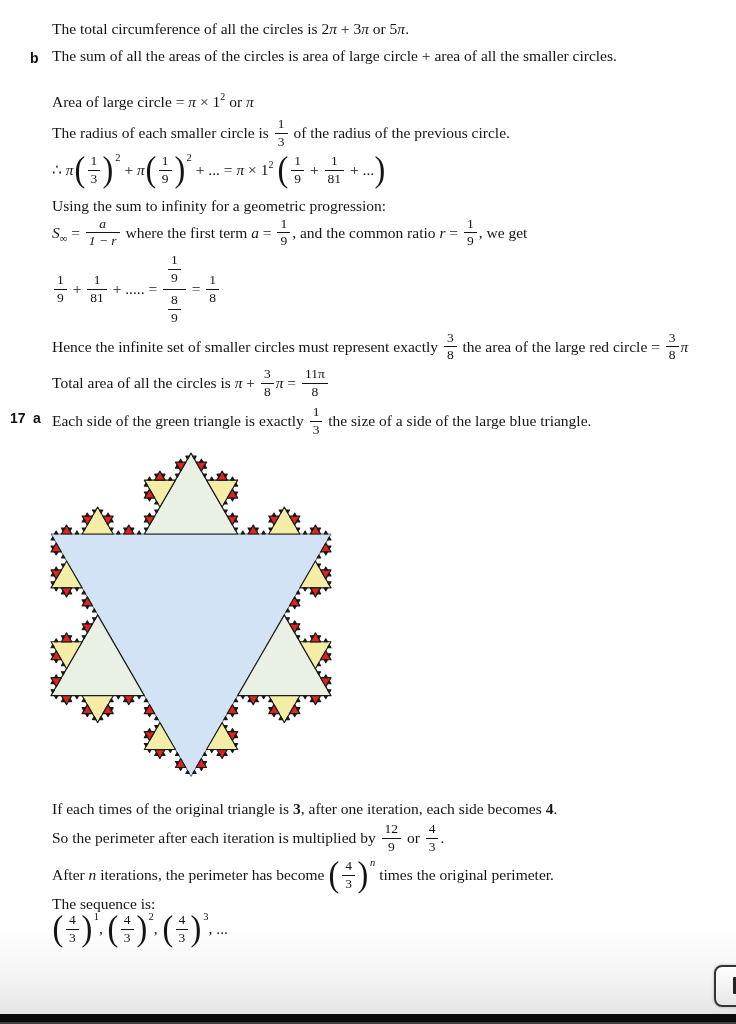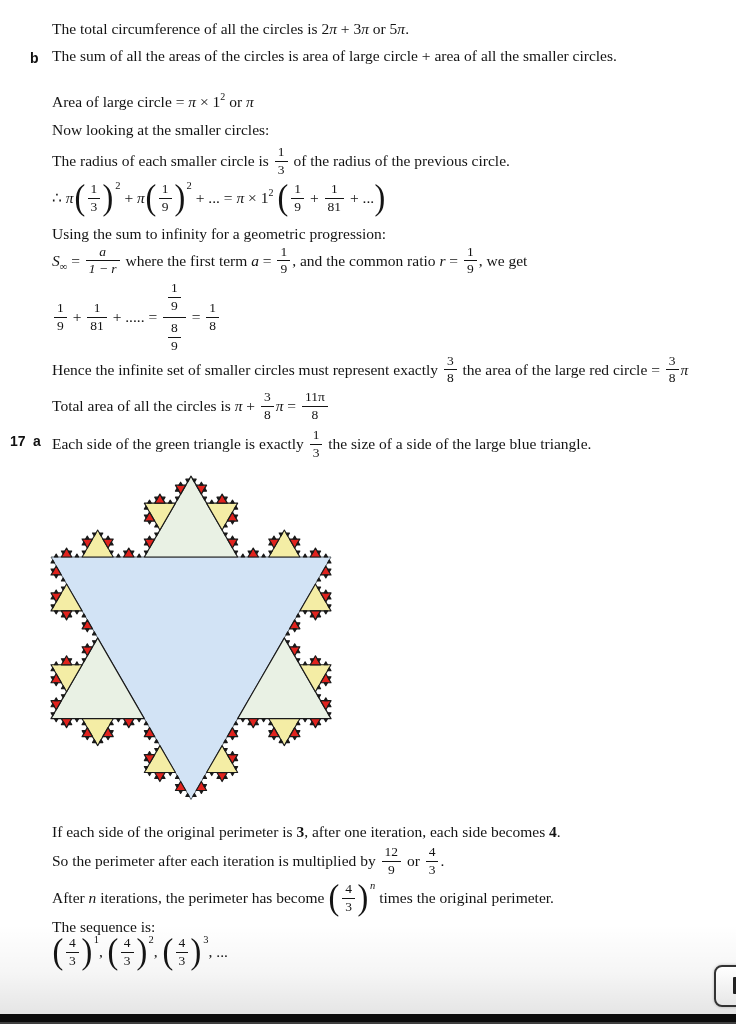--- a/index.html
+++ b/index.html
@@ -54,23 +54,20 @@
 
   <div class="row" style="margin-top:7px">
     <span class="qlabel" style="left:30px">b</span>
     <div class="mline"><span class="mtxt">The sum of all the areas of the circles is area of large circle + area of all the smaller circles.</span></div>
   </div>
 
   <div class="row" style="margin-top:22px">
     <div class="mline"><span class="mtxt">Area of large circle = </span><span class="mit">π</span><span class="mtxt"> × 1</span><sup class="msup">2</sup><span class="mtxt"> or </span><span class="mit">π</span></div>
   </div>
 
-  <div class="row" style="margin-top:8px">
-    <div class="mline"><span class="mtxt">Now looking at the smaller circles:</span></div>
-  </div>
 
   <div class="row" style="margin-top:6px">
     <div class="mline"><span class="mtxt">The radius of each smaller circle is </span><span class="frac"><span class="fn">1</span><span class="fd">3</span></span><span class="mtxt"> of the radius of the previous circle.</span></div>
   </div>
 
   <div class="row" style="margin-top:4px">
     <div class="mline"><span class="mtxt">∴ </span><span class="mit">π</span><span class="bp">(</span><span class="frac"><span class="fn">1</span><span class="fd">3</span></span><span class="bp">)</span><span class="psup">2</span><span class="mtxt"> + </span><span class="mit">π</span><span class="bp">(</span><span class="frac"><span class="fn">1</span><span class="fd">9</span></span><span class="bp">)</span><span class="psup">2</span><span class="mtxt"> + ... = </span><span class="mit">π</span><span class="mtxt"> × 1</span><sup class="msup">2</sup><span class="mtxt"> </span><span class="bp">(</span><span class="frac"><span class="fn">1</span><span class="fd">9</span></span><span class="mtxt"> + </span><span class="frac"><span class="fn">1</span><span class="fd">81</span></span><span class="mtxt"> + ...</span><span class="bp">)</span></div>
   </div>
 
   <div class="row" style="margin-top:8px">
@@ -78,21 +75,21 @@
   </div>
 
   <div class="row" style="margin-top:2px">
     <div class="mline"><span class="mit">S</span><sub class="msub">∞</sub><span class="mtxt"> = </span><span class="frac mit"><span class="fn">a</span><span class="fd">1 − r</span></span><span class="mtxt"> where the first term </span><span class="mit">a</span><span class="mtxt"> = </span><span class="frac"><span class="fn">1</span><span class="fd">9</span></span><span class="mtxt">, and the common ratio </span><span class="mit">r</span><span class="mtxt"> = </span><span class="frac"><span class="fn">1</span><span class="fd">9</span></span><span class="mtxt">, we get</span></div>
   </div>
 
   <div class="row" style="margin-top:4px">
     <div class="mline"><span class="frac"><span class="fn">1</span><span class="fd">9</span></span><span class="mtxt"> + </span><span class="frac"><span class="fn">1</span><span class="fd">81</span></span><span class="mtxt"> + ..... = </span><span class="frac fbig"><span class="fn"><span class="frac"><span class="fn">1</span><span class="fd">9</span></span></span><span class="fd"><span class="frac"><span class="fn">8</span><span class="fd">9</span></span></span></span><span class="mtxt"> = </span><span class="frac"><span class="fn">1</span><span class="fd">8</span></span></div>
   </div>
 
-  <div class="row" style="">
+  <div class="row" style="margin-top:5px">
     <div class="mline"><span class="mtxt">Hence the infinite set of smaller circles must represent exactly </span><span class="frac"><span class="fn">3</span><span class="fd">8</span></span><span class="mtxt"> the area of the large red circle = </span><span class="frac"><span class="fn">3</span><span class="fd">8</span></span><span class="mit">π</span></div>
   </div>
 
   <div class="row" style="margin-top:4px">
     <div class="mline"><span class="mtxt">Total area of all the circles is </span><span class="mit">π</span><span class="mtxt"> + </span><span class="frac"><span class="fn">3</span><span class="fd">8</span></span><span class="mit">π</span><span class="mtxt"> = </span><span class="frac"><span class="fn">11π</span><span class="fd">8</span></span></div>
   </div>
 
   <div class="row" style="margin-top:5px">
     <span class="qlabel" style="left:10px">17</span>
     <span class="qlabel" style="left:33px">a</span>
@@ -354,21 +351,21 @@
         <polygon points="14.46,126.93 16.18,123.93 17.91,126.93" fill="#161616" stroke="#1a1a1a" stroke-width="1.1" stroke-linejoin="round"></polygon>
         <polygon points="23.10,123.93 21.37,120.94 24.83,120.94" fill="#161616" stroke="#1a1a1a" stroke-width="1.1" stroke-linejoin="round"></polygon>
         <polygon points="24.83,114.95 21.37,114.95 23.10,111.96" fill="#161616" stroke="#1a1a1a" stroke-width="1.1" stroke-linejoin="round"></polygon>
         <polygon points="17.91,108.96 16.18,111.96 14.46,108.96" fill="#161616" stroke="#1a1a1a" stroke-width="1.1" stroke-linejoin="round"></polygon>
         <polygon points="12.73,105.97 11.00,102.98 14.46,102.98" fill="#161616" stroke="#1a1a1a" stroke-width="1.1" stroke-linejoin="round"></polygon>
         <polygon points="14.46,96.99 11.00,96.99 12.73,93.99" fill="#161616" stroke="#1a1a1a" stroke-width="1.1" stroke-linejoin="round"></polygon>
       </svg>
   </div>
 
   <div class="row" style="margin-top:8px">
-    <div class="mline"><span class="mtxt">If each side of the original perimeter is </span><span class="mb">3</span><span class="mtxt">, after one iteration, each side becomes </span><span class="mb">4</span><span class="mtxt">.</span></div>
+    <div class="mline"><span class="mtxt">If each times of the original triangle is </span><span class="mb">3</span><span class="mtxt">, after one iteration, each side becomes </span><span class="mb">4</span><span class="mtxt">.</span></div>
   </div>
 
 
   <div class="row" style="margin-top:4px">
     <div class="mline"><span class="mtxt">So the perimeter after each iteration is multiplied by </span><span class="frac"><span class="fn">12</span><span class="fd">9</span></span><span class="mtxt"> or </span><span class="frac"><span class="fn">4</span><span class="fd">3</span></span><span class="mtxt">.</span></div>
   </div>
 
   <div class="row" style="margin-top:5px">
     <div class="mline"><span class="mtxt">After </span><span class="mit">n</span><span class="mtxt"> iterations, the perimeter has become </span><span class="bp">(</span><span class="frac"><span class="fn">4</span><span class="fd">3</span></span><span class="bp">)</span><span class="psup mit">n</span><span class="mtxt"> times the original perimeter.</span></div>
   </div>

